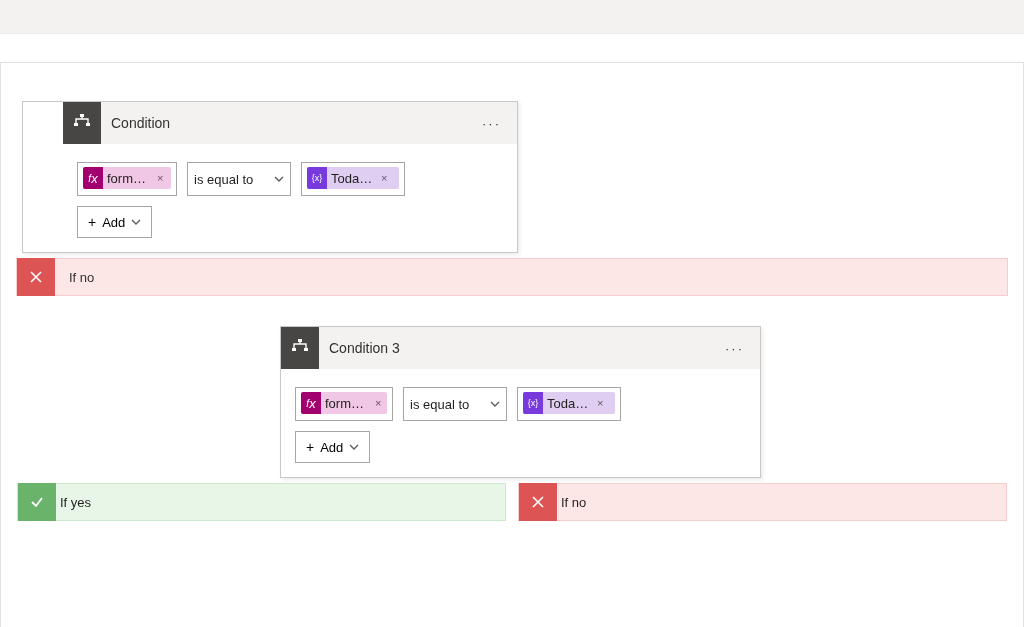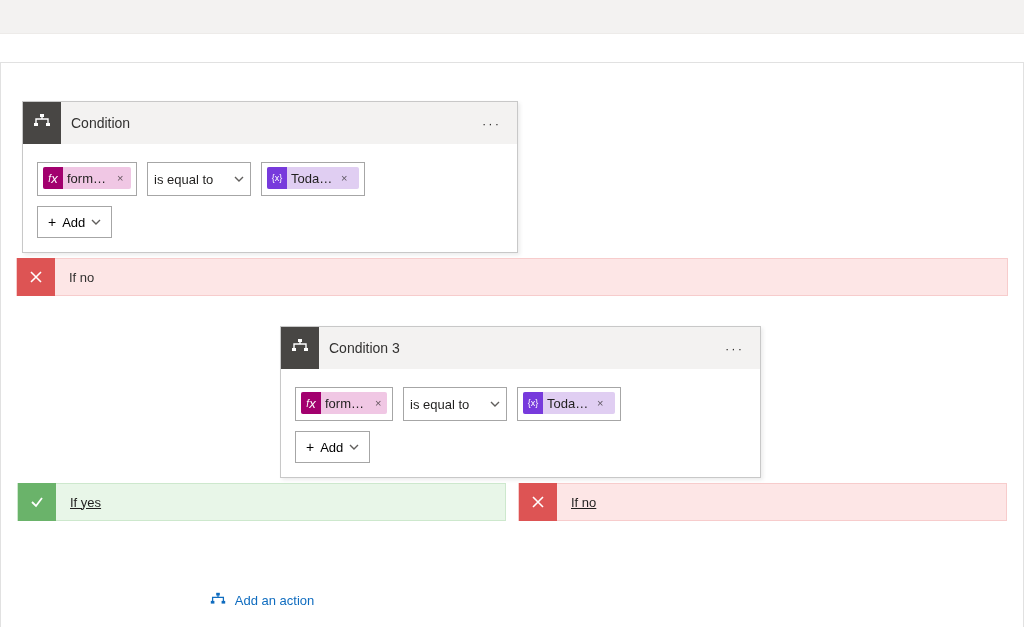--- a/index.html
+++ b/index.html
@@ -6,21 +6,21 @@
     body { background: #fff; color: #201f1e; width: 1024px; }
 
     
     .top-strip { height: 34px; background: #f3f2f1; border-bottom: 1px solid #edebe9; }
     .hr-divider { height: 1px; background: #e1e1e1; margin-top: 28px; }
 
     .canvas { padding: 38px 16px 20px 16px; border: 1px solid #e1e1e1; border-top: none; margin-top: 0; }
 
     
     .card { border: 1px solid #c8c8c8; background: #fff; box-shadow: 2px 2px 4px rgba(0,0,0,0.08); }
-    .card-1 { width: 496px; margin-left: 5px; }
+    .card-1 { width: 496px; margin-left: 5px; padding-left: 40px; }
     .card-2 { width: 481px; margin-left: 263px; }
 
     .card-hd { height: 42px; background: #f3f2f1; display: flex; align-items: center; gap: 10px; padding: 0 10px 0 0; }
     .card-hd .ic-box { width: 38px; height: 42px; background: #484644; display: flex; align-items: center; justify-content: center; flex: none; }
     .card-hd .title { flex: 1; font-size: 14px; color: #323130; }
     .card-hd .more { cursor: pointer; padding: 4px 6px; color: #323130; letter-spacing: 2px; }
 
     .ic-box svg { display: block; }
 
     .card-body { padding: 18px 14px 14px 14px; }
@@ -58,21 +58,21 @@
 
     
     .branches { display: flex; gap: 12px; margin-top: 5px; }
     .bcol { flex: 1; }
     .branch-hdr { height: 38px; display: flex; align-items: center; border: 1px solid; }
     .branch-hdr.yes { background: #e8f6e8; border-color: #cde8cd; }
     .branch-hdr.no  { background: #fde6e6; border-color: #f7cccc; }
     .branch-hdr .bx { width: 38px; height: 38px; display: flex; align-items: center; justify-content: center; color: #fff; flex: none; }
     .branch-hdr.yes .bx { background: #6ab36a; }
     .branch-hdr.no  .bx { background: #dd5454; }
-    .branch-hdr .blabel { padding-left: 14px; text-decoration: underline; }
+    .branch-hdr .blabel { padding-left: 4px; }
 
     .branch-body { min-height: 94px; display: flex; align-items: flex-end; justify-content: center; padding-bottom: 6px; }
     .add-action { display: inline-flex; align-items: center; gap: 8px; color: #0f6cbf; cursor: pointer; }
     .add-action svg { display: block; }
 
     .spacer-30 { height: 30px; }
   </style>
 </head>
 <body>
 
@@ -195,31 +195,20 @@
   <div class="branches">
     <div class="bcol">
       <div class="branch-hdr yes">
         <div class="bx">
           <svg width="16" height="16" viewBox="0 0 16 16">
               <path d="M3 8 L7 12 L13 4" stroke="#fff" stroke-width="1.8" fill="none"></path>
             </svg>
         </div>
         <span class="blabel">If yes</span>
       </div>
-      <div class="branch-body">
-        <span class="add-action">
-          <svg width="18" height="18" viewBox="0 0 20 20">
-            <path d="M10 3 v4 M10 7 H4 V11 M10 7 H16 V11" stroke="#0f6cbf" stroke-width="1.4" fill="none"></path>
-            <rect x="8" y="2" width="4" height="3" fill="#0f6cbf"></rect>
-            <rect x="2" y="11" width="4" height="3" fill="#0f6cbf"></rect>
-            <rect x="14" y="11" width="4" height="3" fill="#0f6cbf"></rect>
-          </svg>
-          <span>Add an action</span>
-        </span>
-      </div>
     </div>
 
     <div class="bcol">
       <div class="branch-hdr no">
         <div class="bx">
           <svg width="14" height="14" viewBox="0 0 14 14">
               <path d="M2 2 L12 12 M12 2 L2 12" stroke="#fff" stroke-width="1.6"></path>
             </svg>
         </div>
         <span class="blabel">If no</span>

